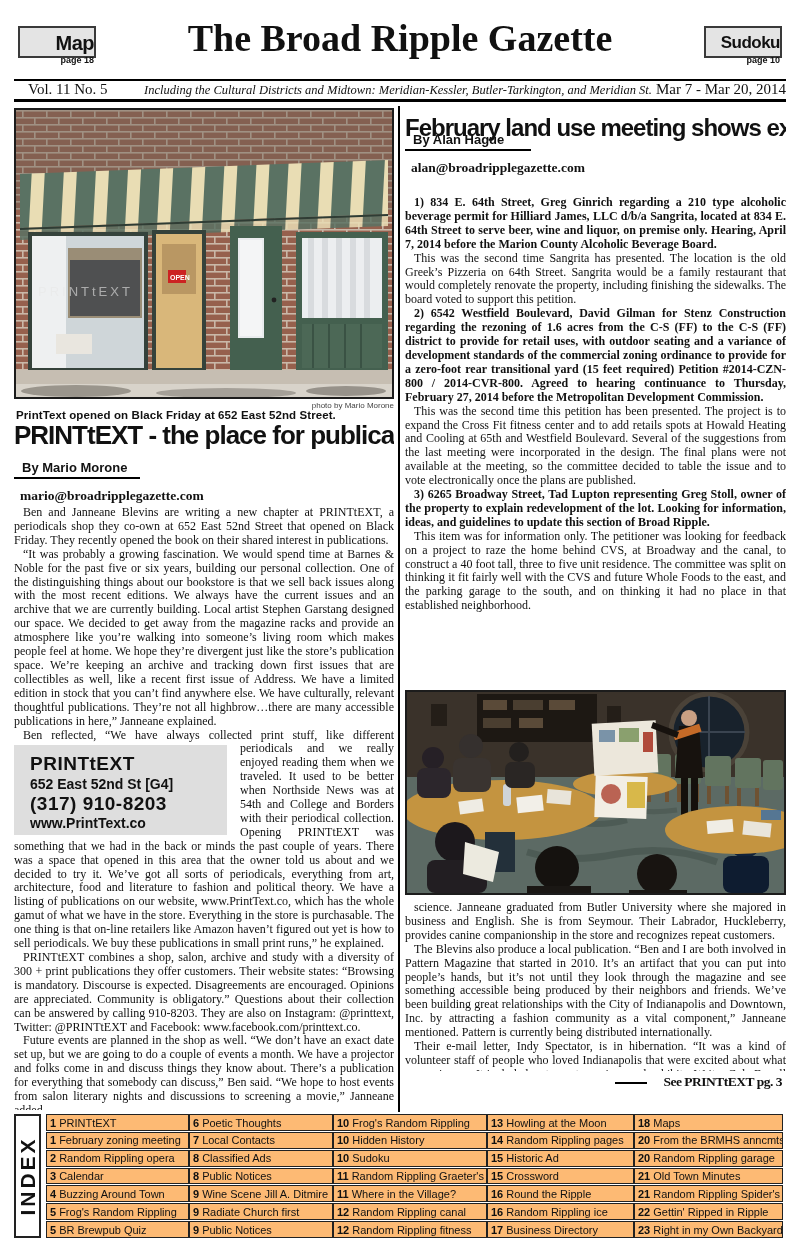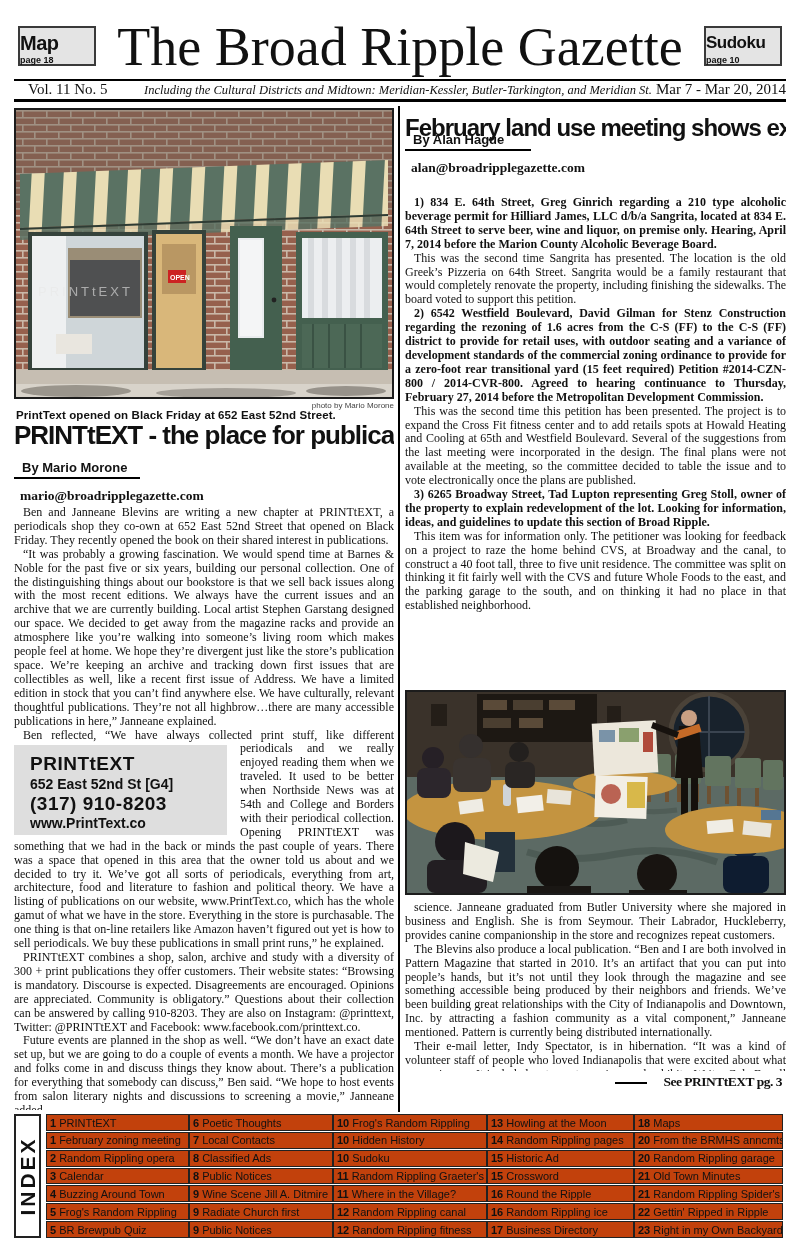--- a/index.html
+++ b/index.html
@@ -13,29 +13,29 @@
     --open-red:#cc2222;
     --table-wood:#c49440;
     --carpet:#5c6a64;
     --carpet-dark:#47554f;
   }
   *{margin:0;padding:0;box-sizing:border-box;}
   html,body{background:#888;}
   .page{position:relative;width:800px;height:1248px;background:#fff;margin:0 auto;
     font-family:"Liberation Serif",serif;color:#111;overflow:hidden;}
   
-  .corner-box{position:absolute;width:78px;height:40px;background:#e4e4e4;
-    border:2px solid #3a3a3a;text-align:left;font-family:"Liberation Sans",sans-serif;}
+  .corner-box{position:absolute;width:78px;height:32px;background:#e4e4e4;
+    border:2px solid #3a3a3a;text-align:right;font-family:"Liberation Sans",sans-serif;}
   .corner-box .big{font-size:20px;font-weight:bold;letter-spacing:-0.5px;line-height:24px;margin-top:3px;}
   .corner-box .small{font-size:9px;font-weight:bold;line-height:10px;}
   #map-box{left:18px;top:26px;}
   #sudoku-box{left:704px;top:26px;}
   #sudoku-box .big{font-size:17px;}
   .paper-title{position:absolute;left:100px;right:100px;top:16px;text-align:center;
-    font-family:"Liberation Serif",serif;font-size:54px;font-weight:400;letter-spacing:0px;white-space:nowrap;}
+    font-family:"Liberation Serif",serif;font-size:38px;font-weight:700;letter-spacing:0px;white-space:nowrap;}
   .rule-a{position:absolute;left:14px;right:14px;top:79px;height:2px;background:#000;}
   .rule-b{position:absolute;left:14px;right:14px;top:99px;height:3px;background:#000;}
   .vol-row{position:absolute;left:14px;right:14px;top:81px;height:17px;font-size:15px;}
   .vol{position:absolute;left:14px;top:0;}
   .tagline{position:absolute;left:130px;right:150px;top:2px;text-align:center;
     font-style:italic;font-size:12.5px;white-space:nowrap;}
   .issue-date{position:absolute;right:0;top:0;}
   
   .divider{position:absolute;left:398px;top:106px;width:2px;height:1006px;background:#000;}
   .col{position:absolute;top:108px;height:1004px;overflow:hidden;}
@@ -74,21 +74,21 @@
     font-size:13.5px;font-weight:bold;letter-spacing:-0.5px;}
   .see-more .dash{display:inline-block;width:32px;border-top:2px solid #000;
     margin-right:16px;vertical-align:middle;}
   
   #index{position:absolute;left:14px;top:1114px;width:772px;height:124px;display:flex;align-items:stretch;}
   #index-label{width:27px;border:2px solid #222;margin-right:5px;position:relative;}
   #index-label span{position:absolute;left:50%;top:50%;transform:translate(-50%,-50%) rotate(-90deg);
     font-family:"Liberation Sans",sans-serif;font-weight:bold;font-size:21px;letter-spacing:3px;}
   #index-grid{flex:1;display:grid;grid-template-columns:143px 144px 154px 147px 149px;
     grid-auto-flow:column;grid-template-rows:repeat(7,1fr);gap:1px 0;}
-  .idx-cell{border:1.5px solid #222;background:#c2410c;font-family:"Liberation Sans",sans-serif;
+  .idx-cell{border:1.5px solid #222;background:#fdba74;font-family:"Liberation Sans",sans-serif;
     font-size:11px;line-height:14px;padding:0.5px 3px;white-space:nowrap;overflow:hidden;}
   .idx-cell b{font-weight:bold;margin-right:3px;}
 </style>
 </head>
 <body>
 
 <div class="page">
 
   <div class="corner-box" id="map-box">
     <div class="big">Map</div>

